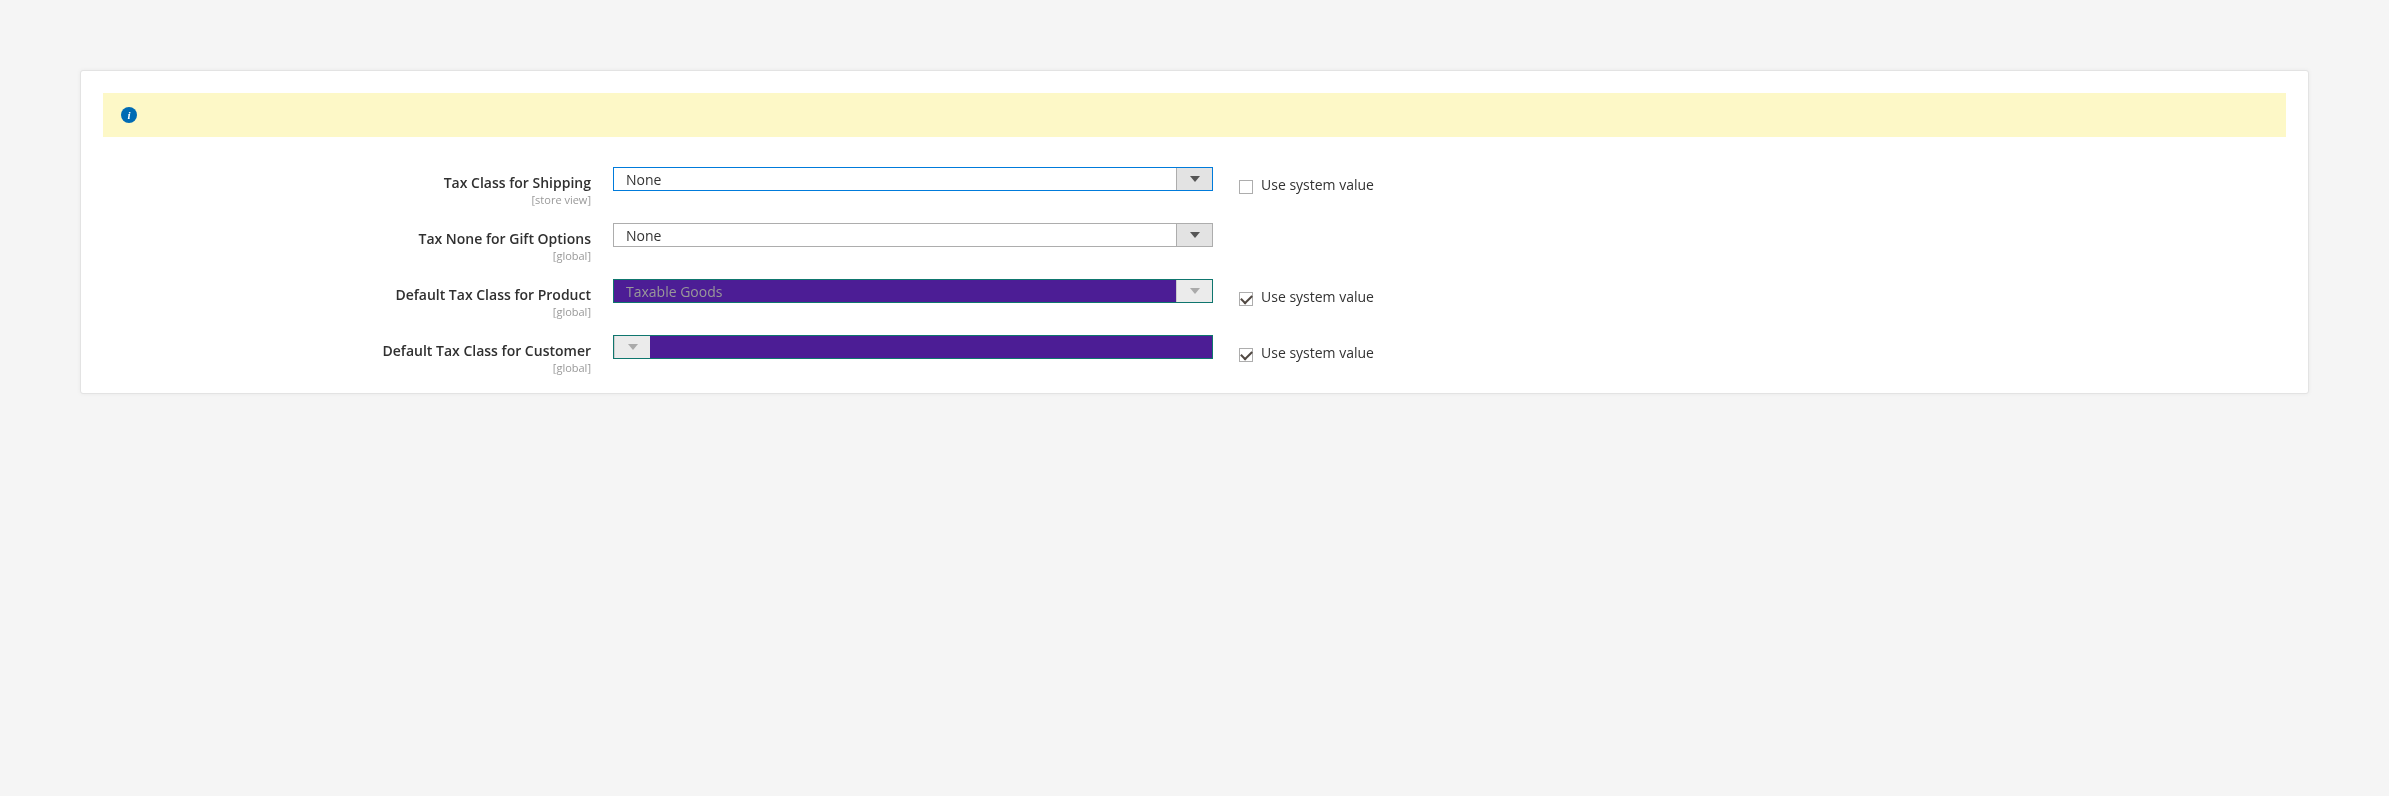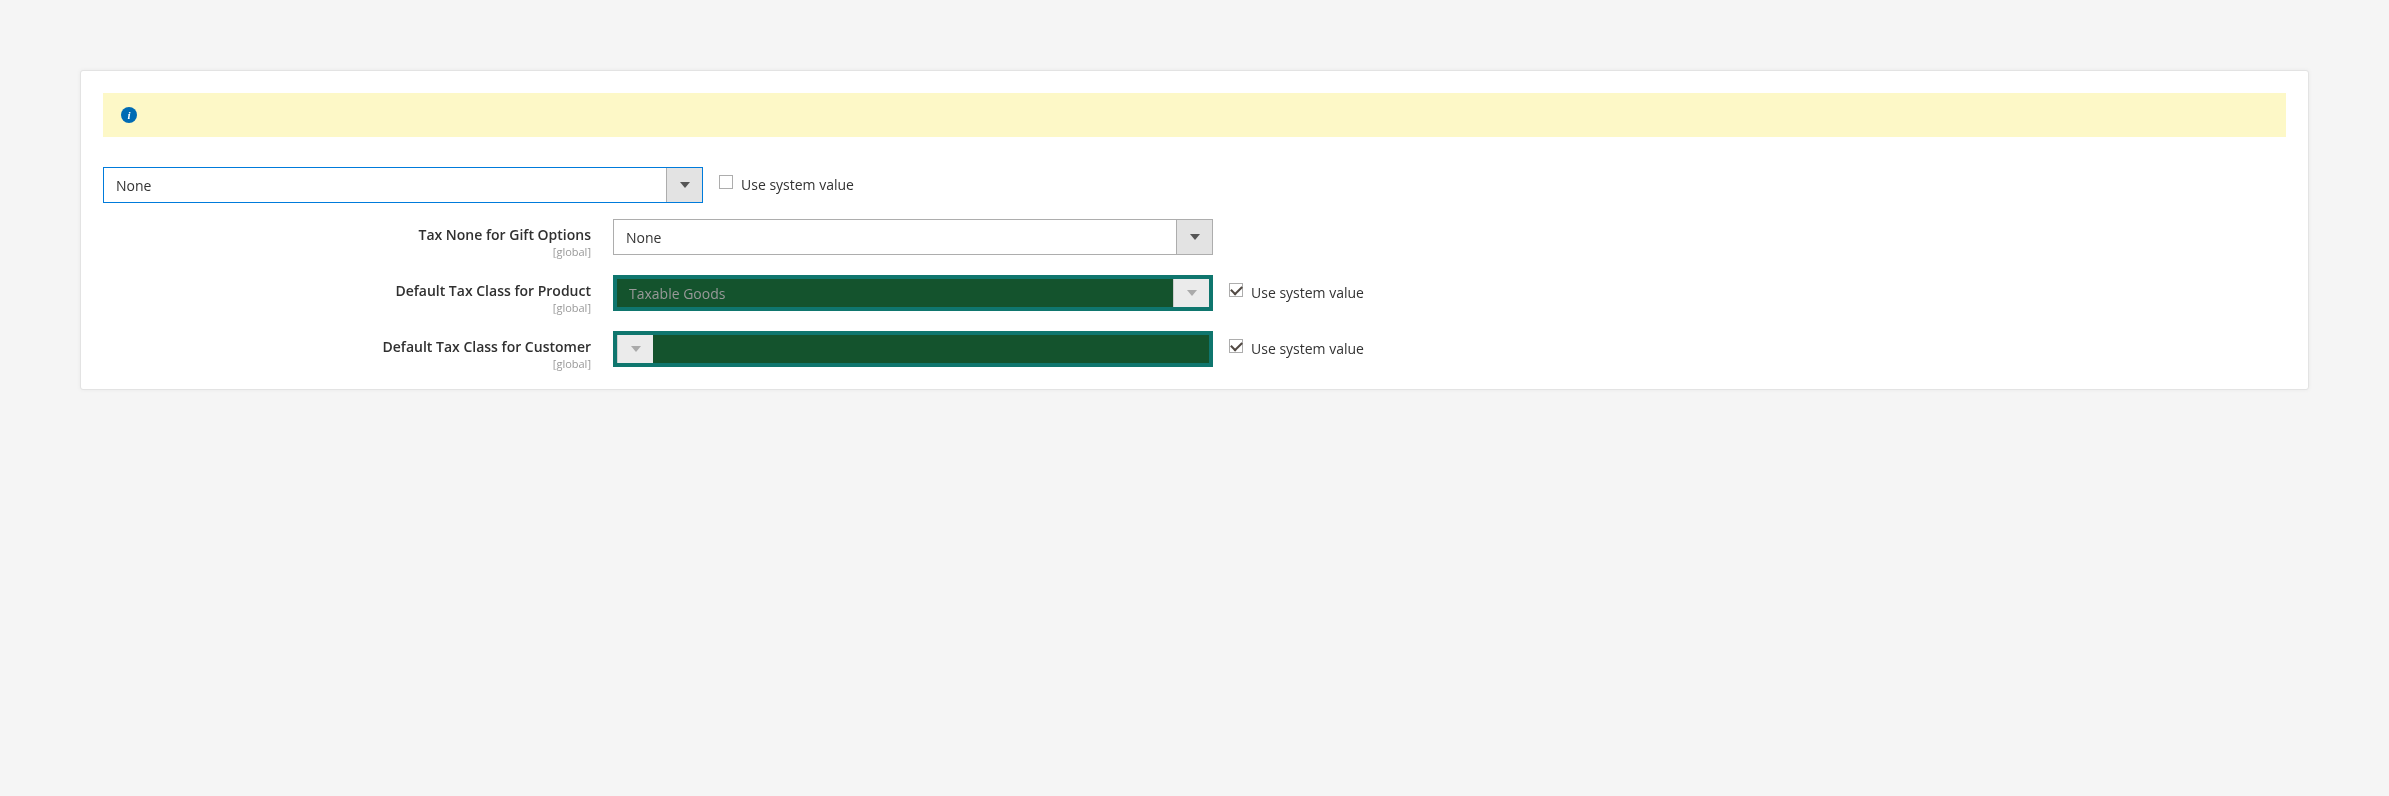--- a/index.html
+++ b/index.html
@@ -88,30 +88,30 @@
     color: #999;
     font-size: 11px;
     margin-top: 0px;
   }
   .field-control-col {
     width: 600px;
   }
   .select-wrap {
     display: flex;
     border: 1px solid #adadad;
-    height: 36px;
+    height: 24px;
     background: #fff;
   }
   .select-wrap.highlighted {
     border: 1px solid #007bdb;
   }
   .select-wrap.disabled {
-    background: #14532d;
+    background: #4c1d95;
     color: #999;
-    border: 4px solid #0f766e;
+    border: 1px solid #0f766e;
   }
   .select-value {
     flex: 1;
     padding: 0 12px;
     display: flex;
     align-items: center;
     font-size: 14px;
     color: #333;
   }
   .select-wrap.disabled .select-value { color: #999; }
@@ -122,24 +122,24 @@
     display: flex;
     align-items: center;
     justify-content: center;
   }
   .select-wrap.disabled .select-caret {
     border-left: 1px solid #ccc;
     background: #ebebeb;
   }
   .select-caret svg { display:block; }
   .field-extra-col {
-    padding-left: 16px;
+    padding-left: 26px;
     padding-top: 8px;
     display: flex;
-    align-items: flex-start;
+    align-items: flex-end;
     gap: 8px;
   }
   .checkbox {
     width: 14px;
     height: 14px;
     border: 1px solid #adadad;
     background: #fff;
     display: inline-flex;
     align-items: center;
     justify-content: center;
@@ -164,20 +164,24 @@
 <div class="panel">
 
 
   <div class="notice">
     <div class="notice-icon">
         <span>i</span>
       </div>
   </div>
 
   <div class="field-row">
+    <div class="field-label-col">
+      <span class="field-label">Tax Class for Shipping</span>
+      <span class="field-scope">[store view]</span>
+    </div>
     <div class="field-control-col">
       <div class="select-wrap highlighted">
         <div class="select-value">None</div>
         <div class="select-caret">
           <svg width="10" height="6" viewBox="0 0 10 6">
               <path d="M0 0 L5 6 L10 0 Z" fill="#555"></path>
             </svg>
         </div>
       </div>
     </div>

